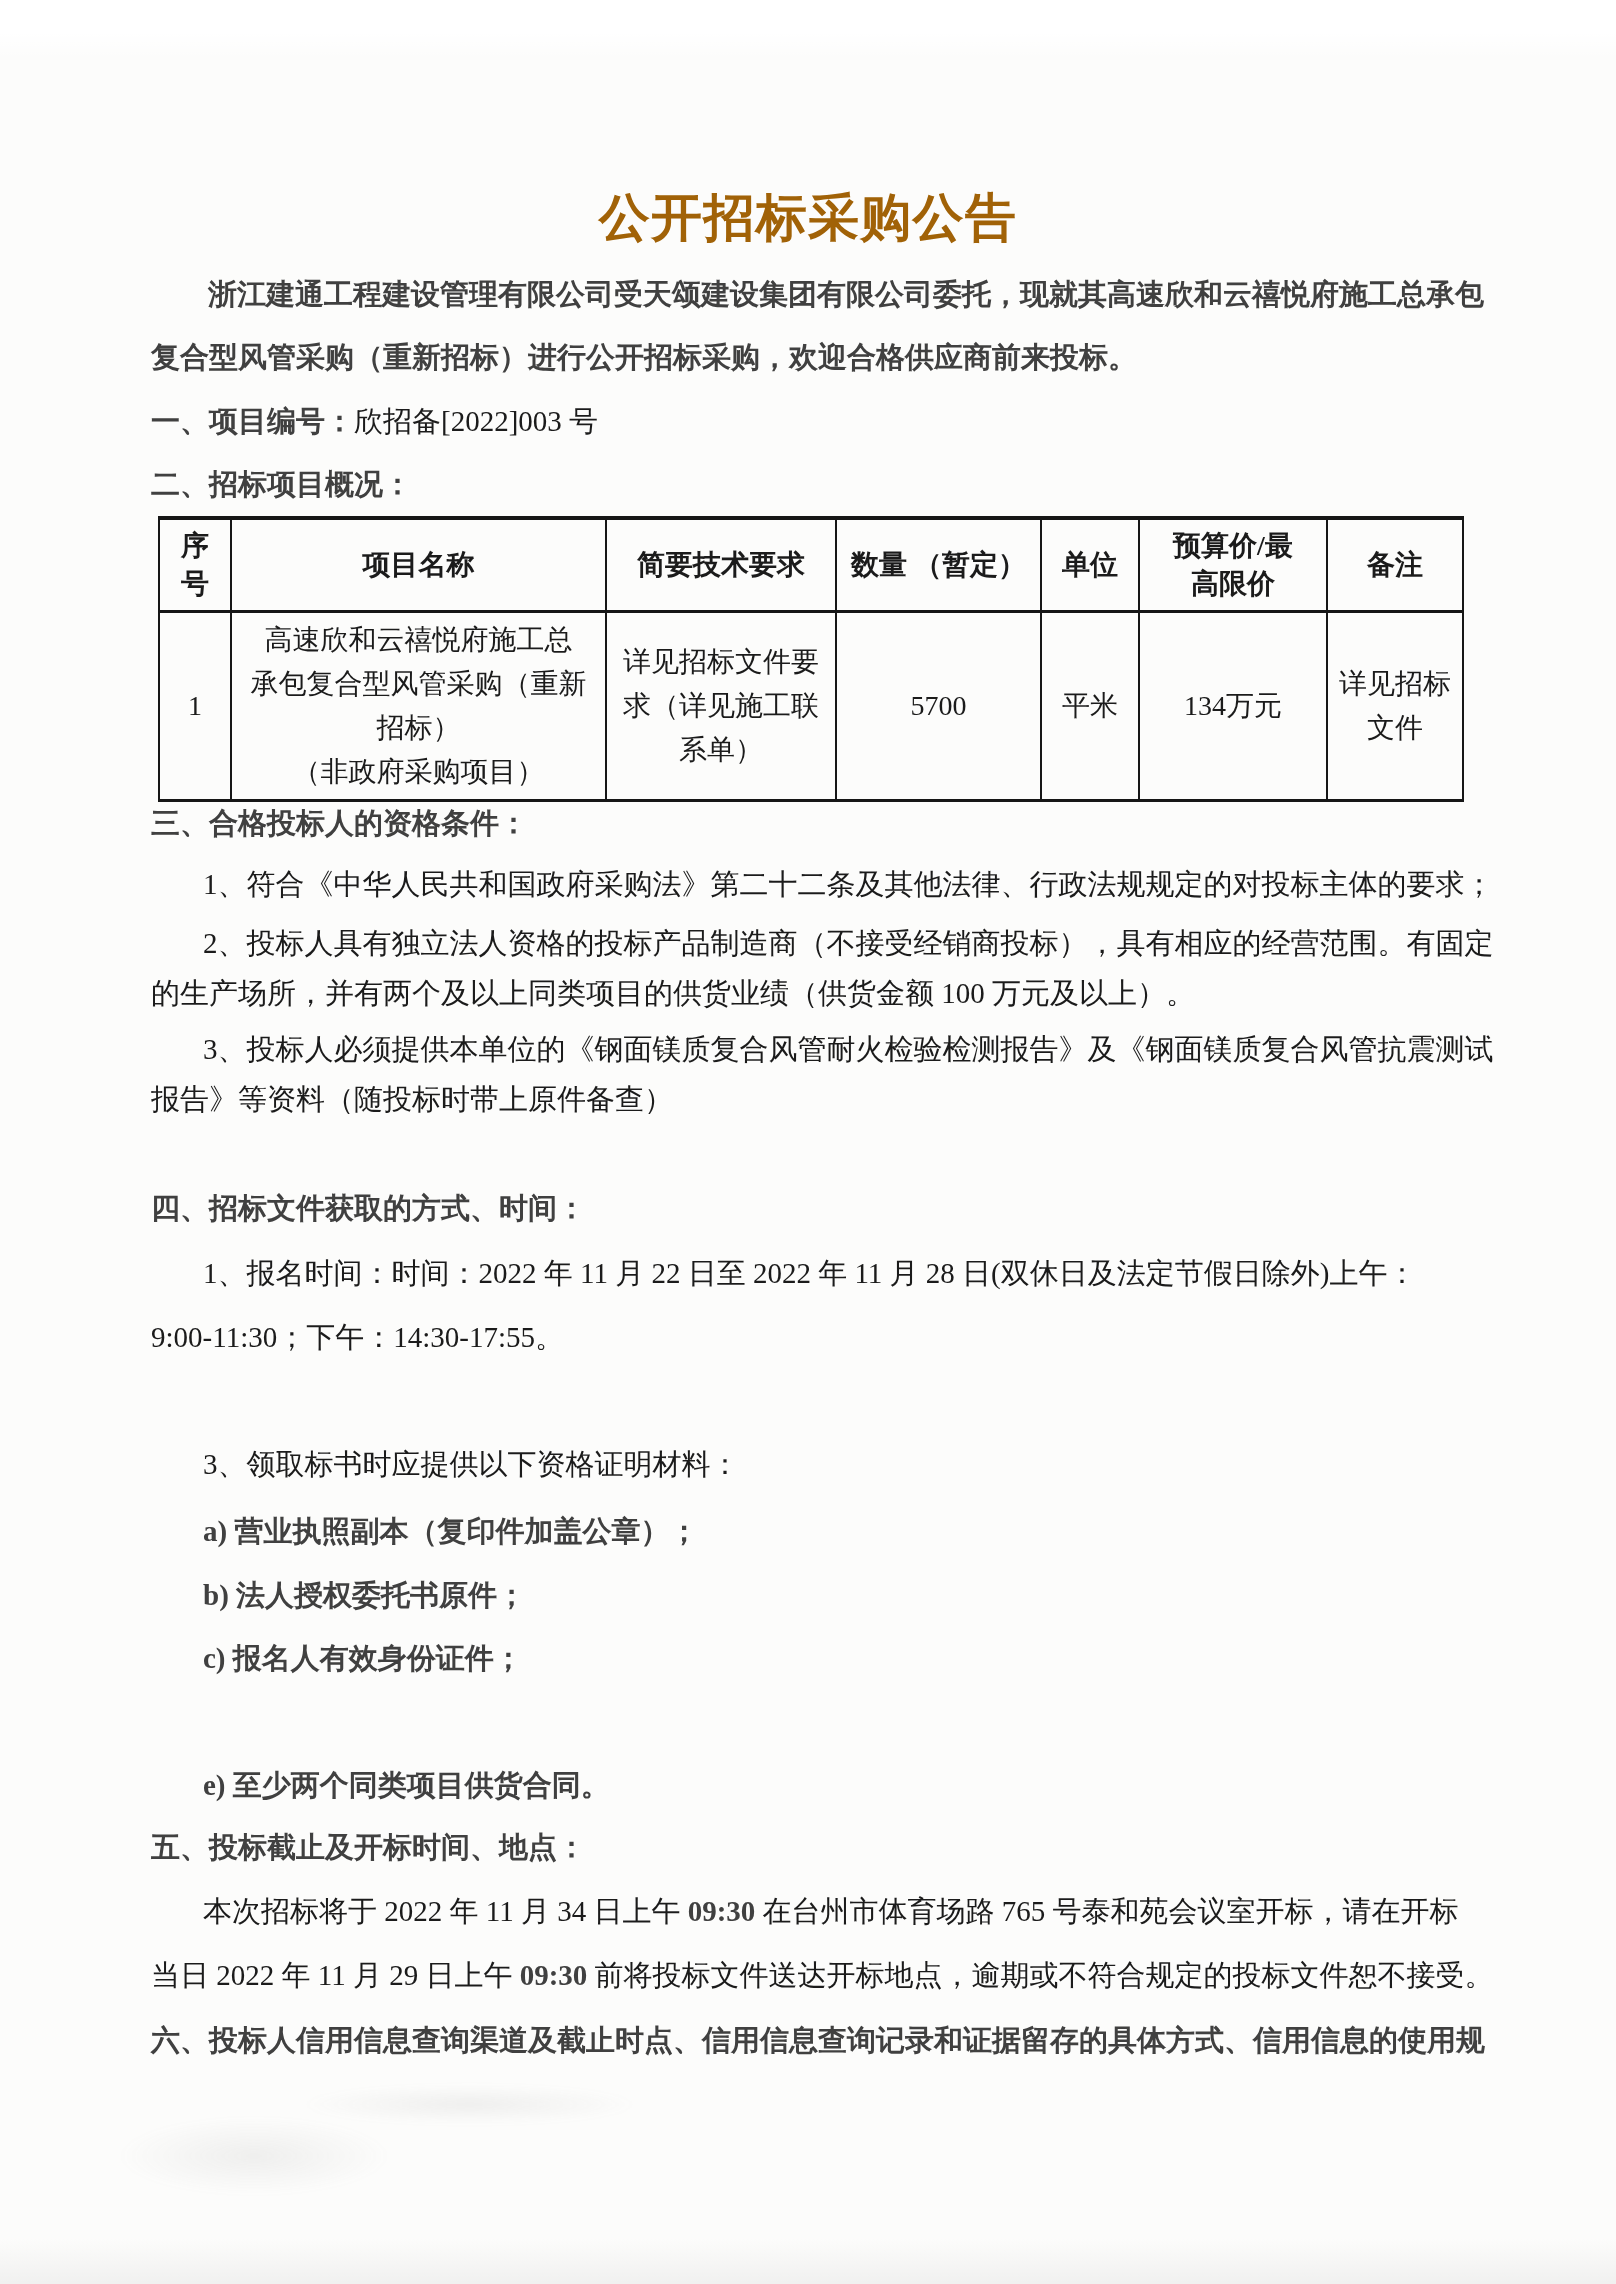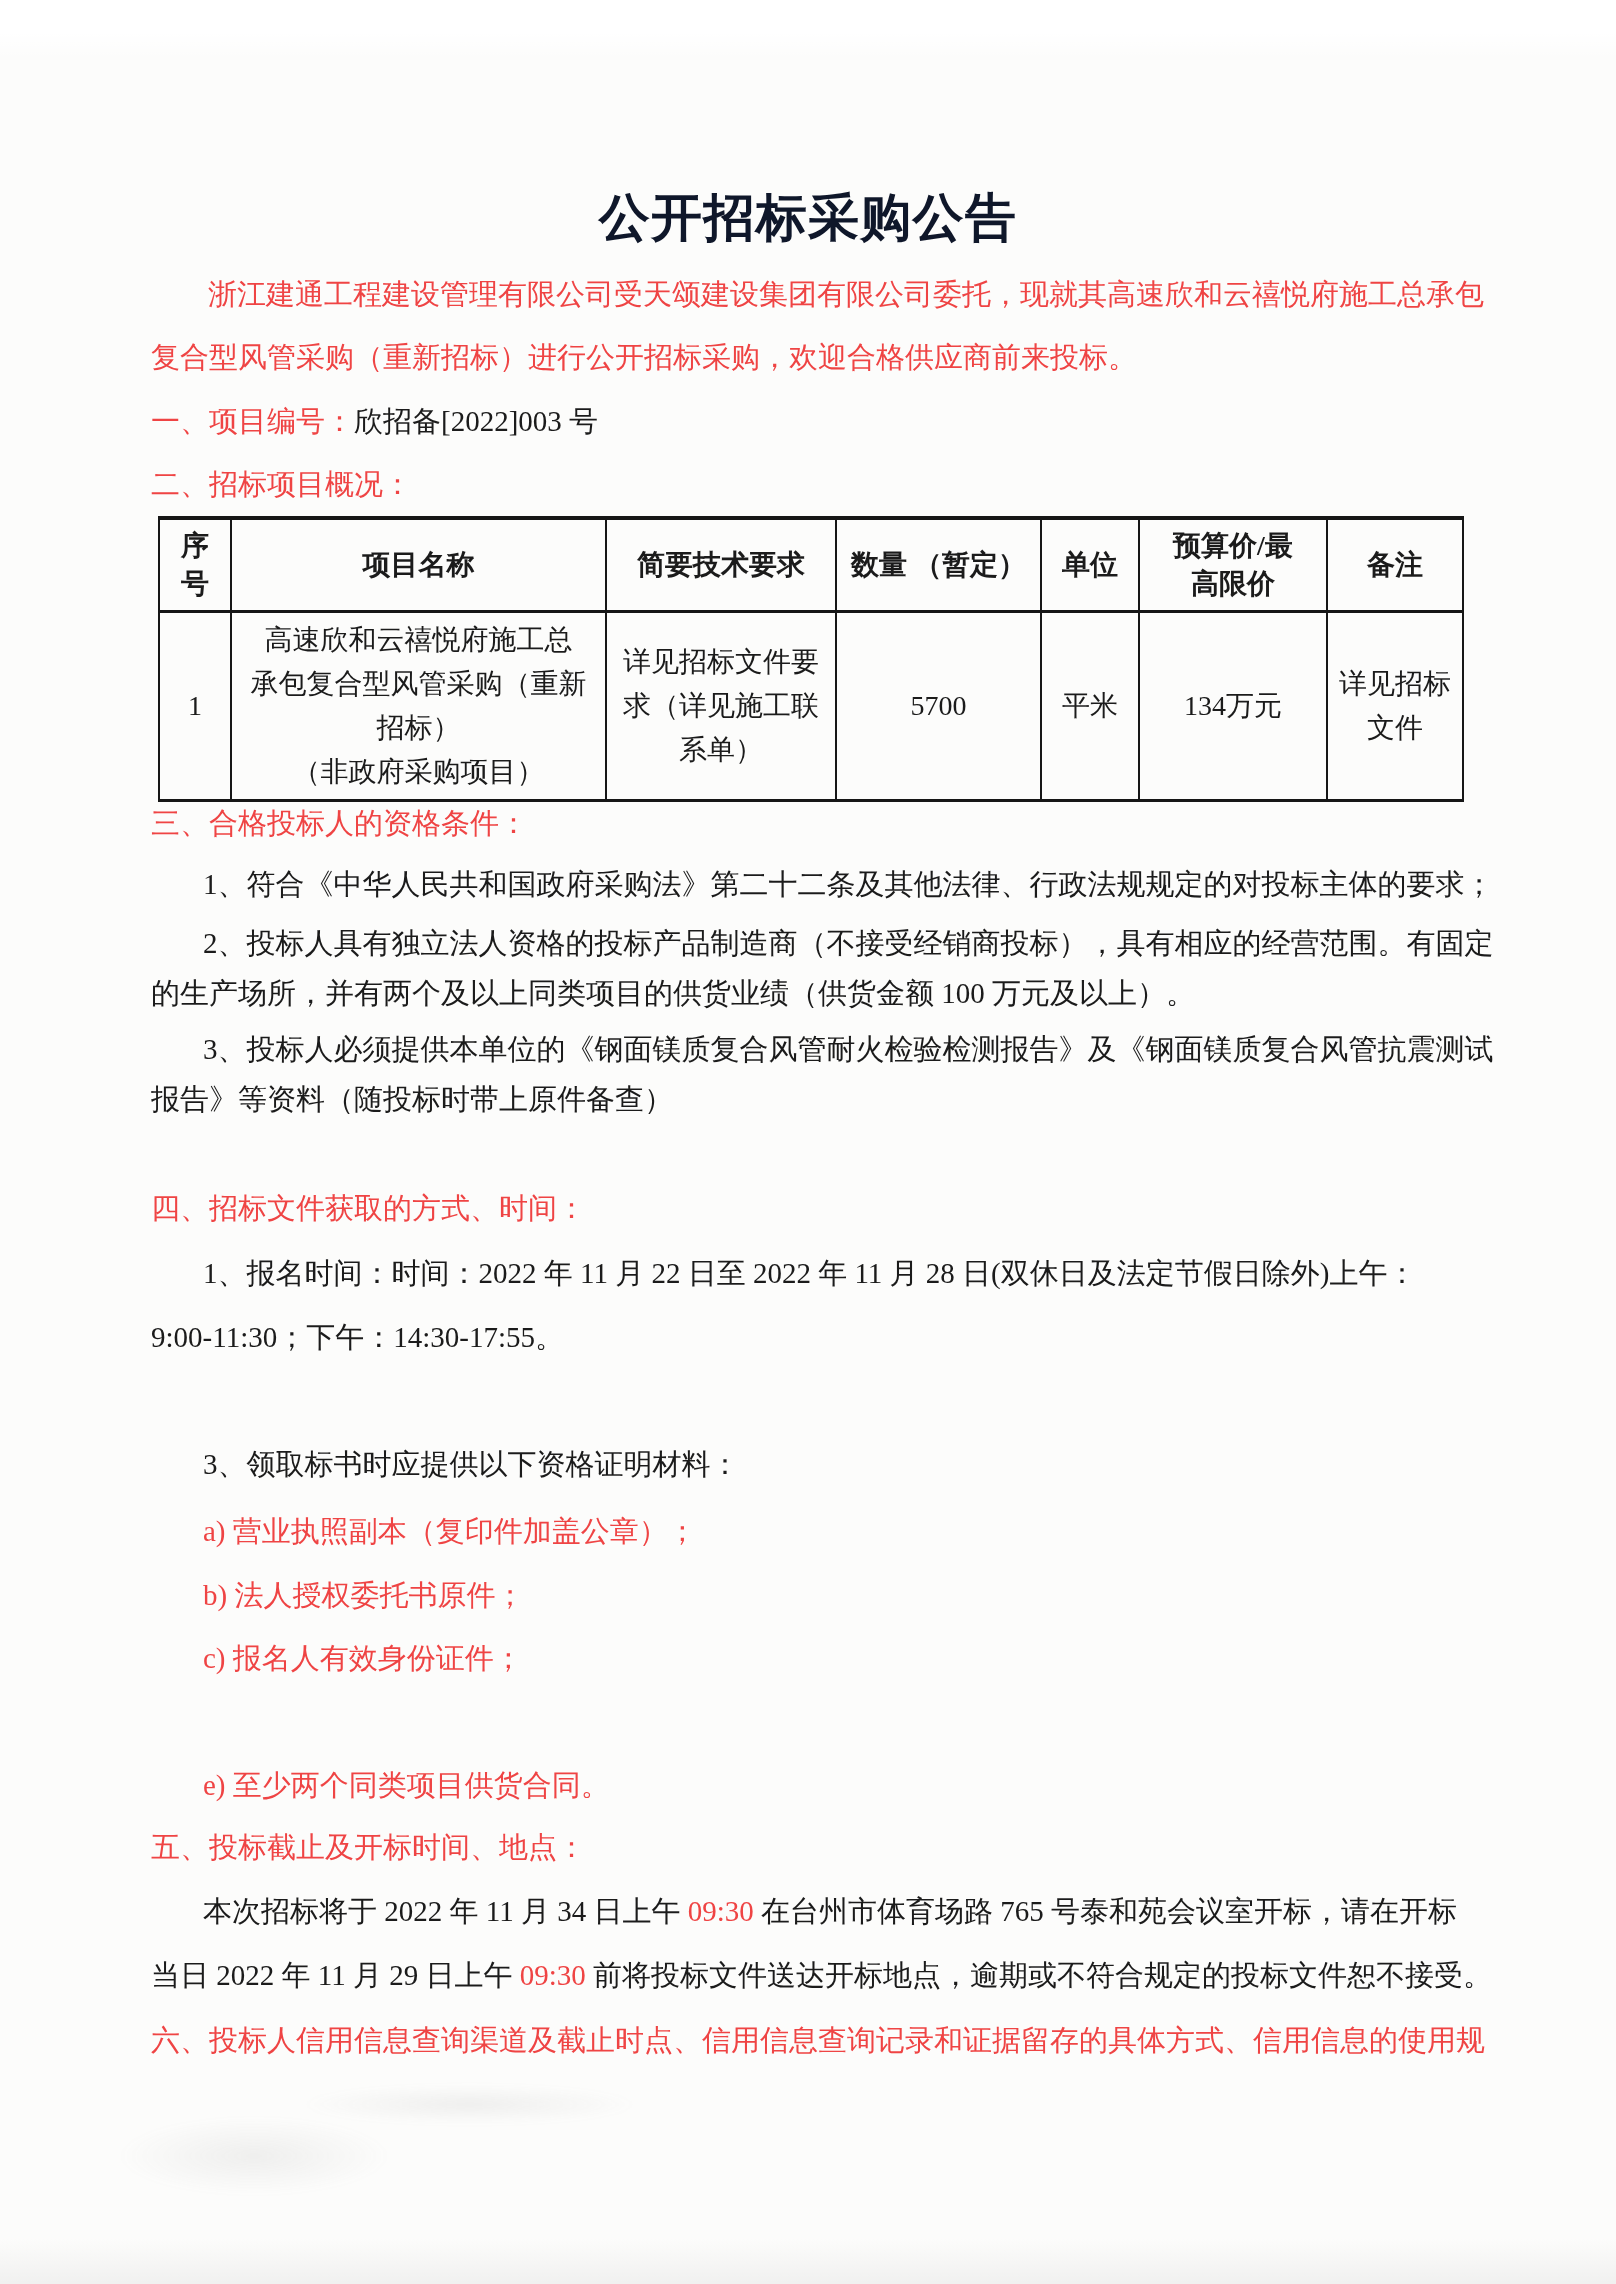--- a/index.html
+++ b/index.html
@@ -23,29 +23,29 @@
   .smudge{
     position:absolute;
     background:radial-gradient(ellipse at center,rgba(120,120,120,.10),rgba(120,120,120,0) 70%);
     filter:blur(3.9px);
   }
   .doc-title{
     position:absolute;left:0;top:184px;width:100%;
     text-align:center;
     font-size:51px;font-weight:bold;
     letter-spacing:1.3px;
-    color:#0f172a;
+    color:#a16207;
   }
   .ln{
     position:absolute;left:151px;width:1349px;height:63px;
     line-height:63px;font-size:29px;
     white-space:nowrap;
     color:#1b1b1b;
   }
-  .ln b{font-weight:normal;color:#ef4444;}
+  .ln b{font-weight:bold;color:#404040;}
   .ind{text-indent:57px;}
   .ind2{text-indent:52px;}
   table.overview{
     position:absolute;left:158px;top:516px;
     border-collapse:collapse;table-layout:fixed;
     background:transparent;
   }
   table.overview th,
   table.overview td{
     border:2px solid #161616;

